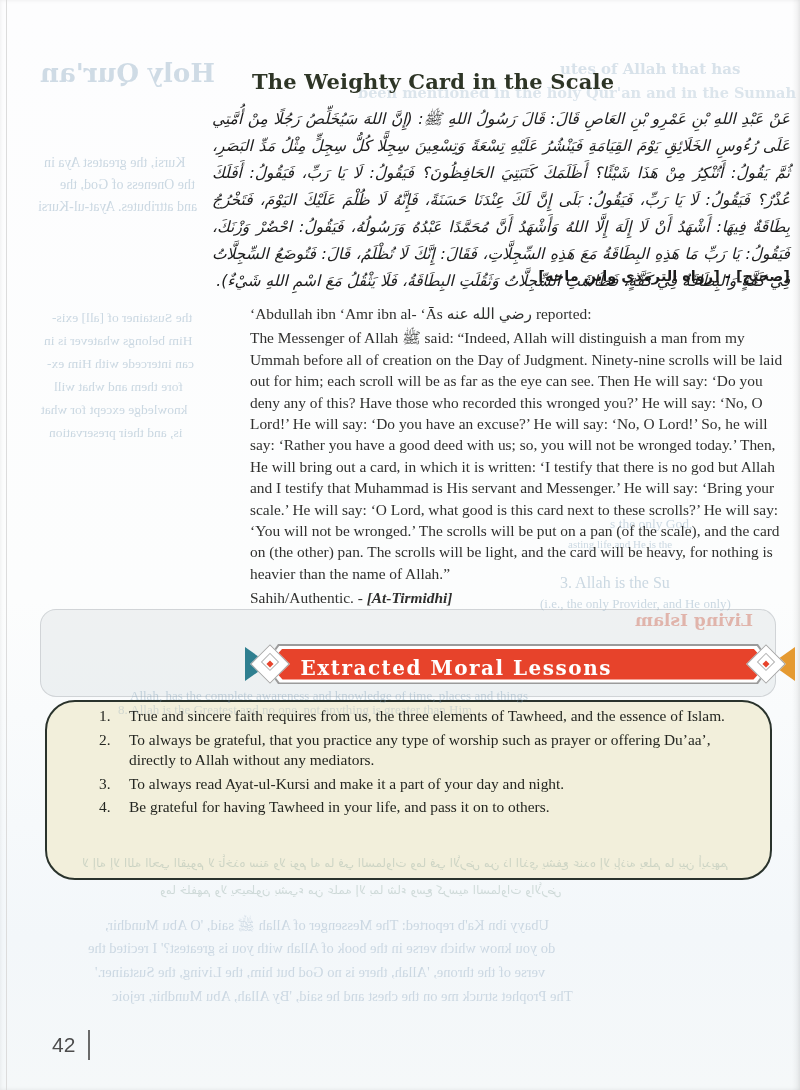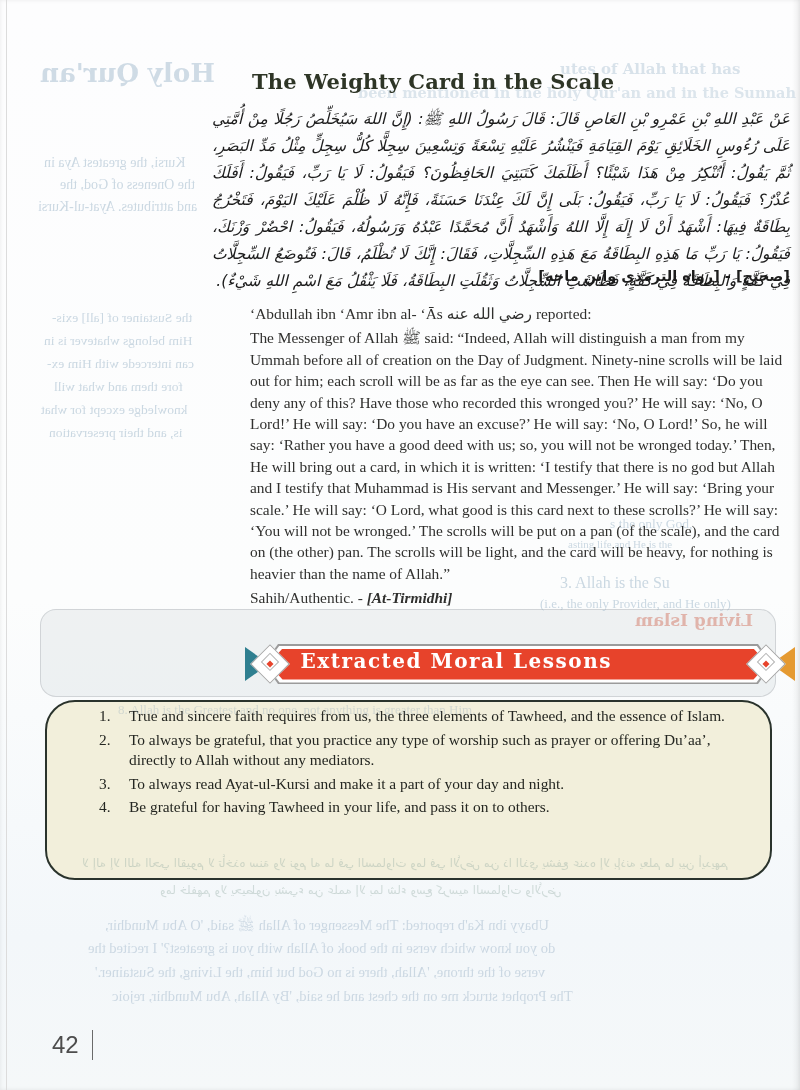--- a/index.html
+++ b/index.html
@@ -50,21 +50,21 @@
   .tri{width:0;height:0;position:absolute;top:5px;z-index:2;}
   .tri-left{left:1px;border-top:17px solid transparent;border-bottom:17px solid transparent;
     border-left:24px solid #2f7f90;}
   .tri-right{right:1px;border-top:17px solid transparent;border-bottom:17px solid transparent;
     border-right:24px solid #e59a31;}
   .rib{position:absolute;left:20px;right:24px;top:2px;height:40px;}
   .rib,.rib-w,.rib-r{clip-path:polygon(14px 0,calc(100% - 14px) 0,100% 50%,
     calc(100% - 14px) 100%,14px 100%,0 50%);}
   .rib{background:#9b9b9b;}
   .rib-w{position:absolute;inset:1.5px;background:#ffffff;}
-  .rib-r{position:absolute;inset:3px;background:#e7432b;display:flex;align-items:flex-start;}
+  .rib-r{position:absolute;inset:3px;background:#e7432b;display:flex;align-items:flex-end;}
   .rib-label{color:#ffffff;font-family:"DejaVu Serif",serif;font-weight:bold;
     font-size:20px;letter-spacing:1.5px;padding-left:32px;white-space:nowrap;}
   .diamond{position:absolute;width:26px;height:26px;background:#fff;
     border:1.6px solid #a5a5a5;transform:rotate(45deg);z-index:6;top:8px;}
   .diamond::before{content:"";position:absolute;left:5px;top:5px;width:11px;height:11px;
     border:1.5px solid #b3b3b3;background:#fff;}
   .diamond::after{content:"";position:absolute;left:50%;top:50%;width:5px;height:5px;
     background:#e7432b;transform:translate(-50%,-50%);}
   .diamond.dl{left:12px;}
   .diamond.dr{right:16px;}
@@ -75,21 +75,21 @@
     box-sizing:border-box;padding:4px 28px 0 52px;}
   .lessons-box ol{margin:0;padding:0;list-style:none;counter-reset:n;}
   .lessons-box li{display:flex;counter-increment:n;
     font-family:"Liberation Serif",serif;font-size:15.4px;line-height:20.5px;
     color:#242621;margin-bottom:3px;}
   .lessons-box li::before{content:counter(n) ".";flex:0 0 30px;text-align:left;}
   .lessons-box li span{flex:1;}
 
   
   .pageno{position:absolute;left:52px;top:1030px;z-index:4;display:flex;align-items:center;
-    font-family:"Liberation Sans",sans-serif;font-size:24px;color:#4d4d4d;}
+    font-family:"Liberation Sans",sans-serif;font-size:21px;color:#4d4d4d;}
   .pageno .bar{display:inline-block;width:1.5px;height:30px;background:#6a6a6a;
     margin-left:13px;}
 </style>
 </head>
 <body>
 
 <div class="page">
   <div class="page-edge-left"></div>
   <div class="page-edge-right"></div>
 
@@ -103,20 +103,21 @@
   <div class="ghost mir" style="left:44px;top:333px;font-size:13.5px;">Him belongs whatever is in</div>
   <div class="ghost mir" style="left:47px;top:356px;font-size:13.5px;">can intercede with Him ex-</div>
   <div class="ghost mir" style="left:54px;top:379px;font-size:13.5px;">fore them and what will</div>
   <div class="ghost mir" style="left:41px;top:402px;font-size:13.5px;">knowledge except for what</div>
   <div class="ghost mir" style="left:49px;top:425px;font-size:13.5px;">is, and their preservation</div>
   <div class="ghost" style="left:610px;top:516px;font-size:13.5px;">s the only God,</div>
   <div class="ghost" style="left:568px;top:538px;font-size:11px;">asting life and He is the</div>
   <div class="ghost" style="left:560px;top:574px;font-size:16px;">3.  Allah is the Su</div>
   <div class="ghost" style="left:540px;top:596px;font-size:13px;">(i.e., the only Provider, and He only)</div>
   <div class="ghost slab mir red" style="left:635px;top:610px;font-size:17px;">Living Islam</div>
+  <div class="ghost" style="left:130px;top:688px;font-size:13px;">Allah, has the complete awareness and knowledge of time, places and things</div>
   <div class="ghost" style="left:118px;top:702px;font-size:13px;color:rgba(128,159,184,.28);">8.  Allah is the Greatest and no one, not anything is greater than Him.</div>
   <div class="ghost ar mir" style="left:82px;top:856px;font-size:12px;">لا إله إلا الله الحي القيوم لا تأخذه سنة ولا نوم له ما في السماوات وما في الأرض من ذا الذي يشفع عنده إلا بإذنه يعلم ما بين أيديهم</div>
   <div class="ghost ar mir" style="left:160px;top:883px;font-size:12px;">وما خلفهم ولا يحيطون بشيء من علمه إلا بما شاء وسع كرسيه السماوات والأرض</div>
   <div class="ghost mir" style="left:105px;top:916px;font-size:14.5px;color:rgba(128,159,184,.35);">Ubayy ibn Ka'b reported: The Messenger of Allah ﷺ said, 'O Abu Mundhir,</div>
   <div class="ghost mir" style="left:88px;top:940px;font-size:14.5px;color:rgba(128,159,184,.35);">do you know which verse in the book of Allah with you is greatest?' I recited the</div>
   <div class="ghost mir" style="left:95px;top:964px;font-size:14.5px;color:rgba(128,159,184,.35);">verse of the throne, 'Allah, there is no God but him, the Living, the Sustainer.'</div>
   <div class="ghost mir" style="left:112px;top:988px;font-size:14.5px;color:rgba(128,159,184,.35);">The Prophet struck me on the chest and he said, 'By Allah, Abu Mundhir, rejoic</div>
 
   <h1 class="title">The Weighty Card in the Scale</h1>
 

